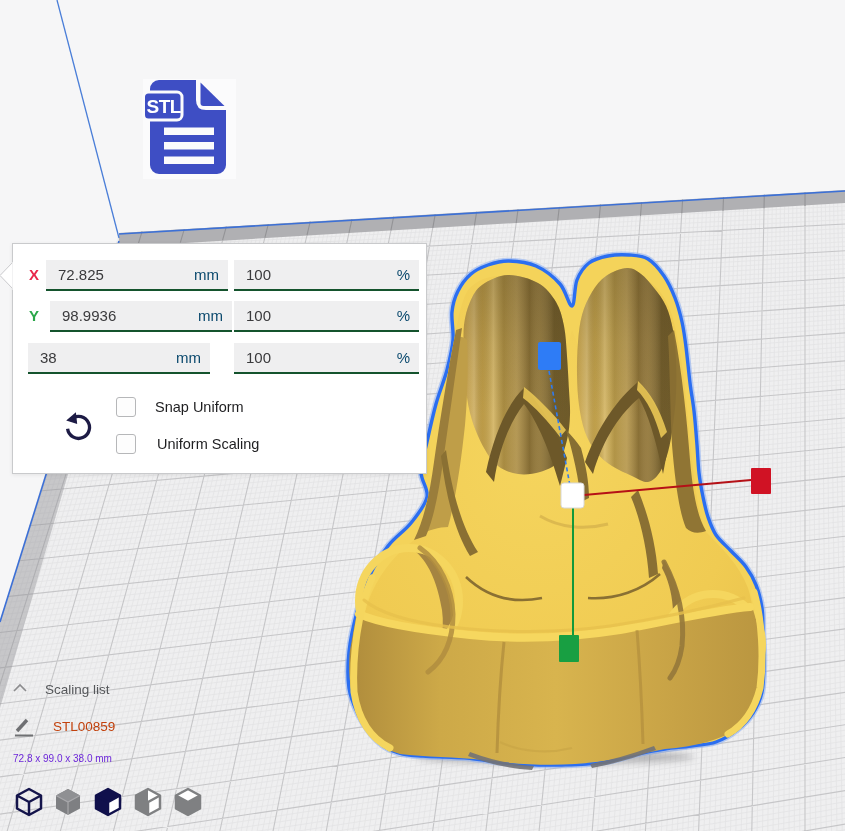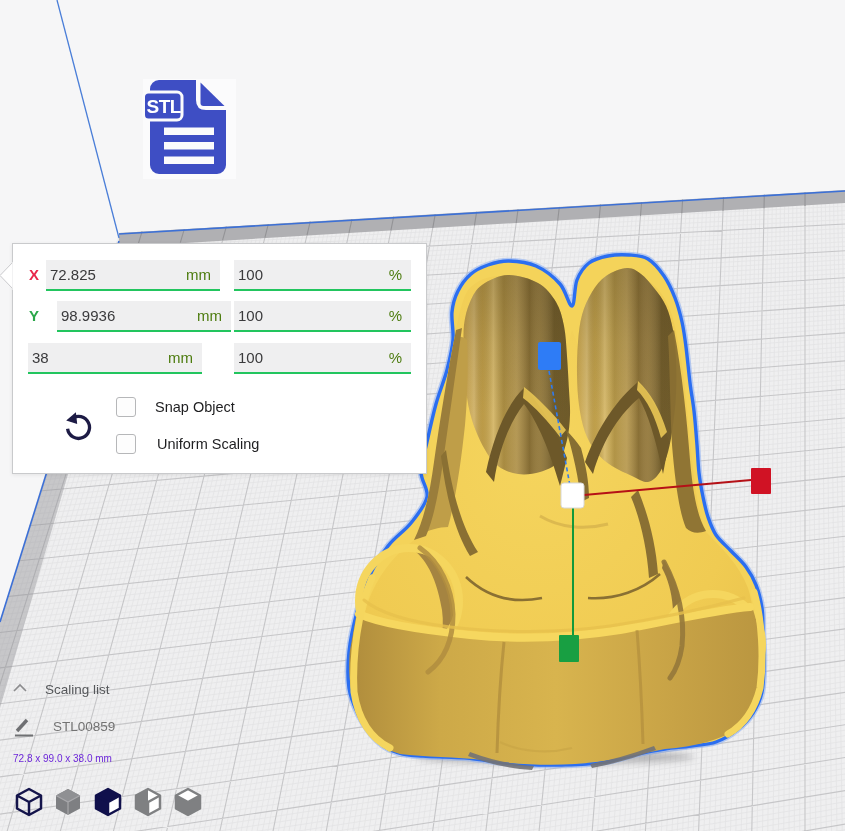--- a/index.html
+++ b/index.html
@@ -1,20 +1,20 @@
 <!DOCTYPE html>
 <html><head><meta charset="utf-8">
 <style>
 html,body{margin:0;padding:0;background:#f6f6f7;overflow:hidden}
 #stage{position:relative;width:845px;height:831px;font-family:"Liberation Sans",sans-serif;background:#f6f6f7}
 #floorclip{position:absolute;inset:0;clip-path:polygon(119px 233px,845px 190px,845px 831px,0px 831px,0px 621px);background:#efeff0}
 .abs{position:absolute}
 #panel{position:absolute;left:12px;top:243px;width:415px;height:231px;background:#ffffff;border:1px solid #c9cacc;box-sizing:border-box;box-shadow:0 1px 4px rgba(0,0,0,0.08)}
-.fld{position:absolute;height:29px;background:#efeff0;border-bottom:2px solid #22c55e;color:#3a3a3c;font-size:15px;line-height:29px;padding-left:4px;box-sizing:content-box}
-.unit{position:absolute;right:9px;top:0;color:#4d7c0f;font-size:15px}
+.fld{position:absolute;height:29px;background:#efeff0;border-bottom:2px solid #14532d;color:#3a3a3c;font-size:15px;line-height:29px;padding-left:12px;box-sizing:content-box}
+.unit{position:absolute;right:9px;top:0;color:#0c4a6e;font-size:15px}
 .axis{position:absolute;width:20px;font-size:15px;font-weight:bold;text-align:center}
 .cb{position:absolute;width:18px;height:18px;background:#fdfdfd;border:1px solid #b6b7b9;border-radius:3px}
 .cbl{position:absolute;font-size:14.5px;color:#1e1e20}
 .txt{position:absolute;color:#55575a}
 </style></head>
 <body>
 <div id="stage">
 <div id="floorclip"><svg id="grid" width="845" height="831" viewBox="0 0 845 831" xmlns="http://www.w3.org/2000/svg">
 <path d="M-5 243.2L850 201.5M-5 248.4L850 205.9M-5 253.6L850 210.4M-5 258.8L850 214.8M-5 264.0L850 219.3M-5 274.3L850 228.2M-5 279.5L850 232.6M-5 284.7L850 237.1M-5 289.9L850 241.5M-5 295.1L850 246.0M-5 305.5L850 254.9M-5 310.8L850 259.4M-5 316.0L850 263.9M-5 321.3L850 268.4M-5 326.6L850 272.9M-5 337.1L850 282.0M-5 342.4L850 286.6M-5 347.7L850 291.1M-5 353.1L850 295.7M-5 358.4L850 300.2M-5 369.1L850 309.4M-5 374.4L850 314.0M-5 379.8L850 318.6M-5 385.2L850 323.2M-5 390.6L850 327.9M-5 401.4L850 337.1M-5 406.8L850 341.8M-5 412.3L850 346.5M-5 417.7L850 351.1M-5 423.2L850 355.8M-5 434.1L850 365.2M-5 439.6L850 369.9M-5 445.1L850 374.6M-5 450.7L850 379.4M-5 456.2L850 384.1M-5 467.2L850 393.6M-5 472.8L850 398.4M-5 478.4L850 403.2M-5 484.0L850 407.9M-5 489.5L850 412.7M-5 500.8L850 422.3M-5 506.4L850 427.2M-5 512.0L850 432.0M-5 517.7L850 436.9M-5 523.3L850 441.7M-5 534.7L850 451.4M-5 540.4L850 456.3M-5 546.1L850 461.2M-5 551.8L850 466.1M-5 557.5L850 471.0M-5 569.0L850 480.9M-5 574.8L850 485.8M-5 580.6L850 490.8M-5 586.3L850 495.7M-5 592.1L850 500.7M-5 603.7L850 510.7M-5 609.6L850 515.7M-5 615.4L850 520.7M-5 621.3L850 525.7M-5 627.1L850 530.7M-5 638.9L850 540.8M-5 644.8L850 545.9M-5 650.7L850 551.0M-5 656.6L850 556.0M-5 662.6L850 561.1M-5 674.5L850 571.3M-5 680.4L850 576.4M-5 686.4L850 581.6M-5 692.4L850 586.7M-5 698.4L850 591.9M-5 710.5L850 602.2M-5 716.5L850 607.4M-5 722.6L850 612.6M-5 728.6L850 617.8M-5 734.7L850 623.0M-5 746.9L850 633.4M-5 753.0L850 638.7M-5 759.2L850 644.0M-5 765.3L850 649.2M-5 771.4L850 654.5M-5 783.8L850 665.1M-5 790.0L850 670.4M-5 796.2L850 675.7M-5 802.4L850 681.0M-5 808.6L850 686.3M-5 821.1L850 697.1M-5 827.4L850 702.4M-5 833.6L850 707.8M-5 839.9L850 713.2M-5 846.2L850 718.6M-5 858.8L850 729.4M-5 865.2L850 734.9M-5 871.5L850 740.3M-5 877.9L850 745.8M-5 884.3L850 751.2M-5 897.1L850 762.2M-5 903.5L850 767.7M-5 909.9L850 773.2M-5 916.3L850 778.8M-5 922.8L850 784.3M-5 935.7L850 795.4M-5 942.2L850 801.0M-5 948.7L850 806.5M-5 955.3L850 812.1M-5 961.8L850 817.7M-5 974.9L850 828.9M-5 981.4L850 834.6M-5 988.0L850 840.2M-5 994.6L850 845.9M-5 1001.2L850 851.5M-5 1014.5L850 862.9M-5 1021.1L850 868.6M-5 1027.8L850 874.3M-5 1034.5L850 880.1M-5 1041.1L850 885.8M-5 1054.5L850 897.3M-5 1061.3L850 903.1M-5 1068.0L850 908.9M-5 1074.8L850 914.6M-5 1081.5L850 920.4M0.7 180L-255.4 836M4.7 180L-250.1 836M8.8 180L-244.8 836M12.8 180L-239.5 836M16.9 180L-234.1 836M20.9 180L-228.8 836M24.9 180L-223.5 836M29.0 180L-218.1 836M33.0 180L-212.8 836M41.1 180L-202.2 836M45.1 180L-196.8 836M49.2 180L-191.5 836M53.2 180L-186.2 836M57.3 180L-180.8 836M61.3 180L-175.5 836M65.4 180L-170.2 836M69.4 180L-164.9 836M73.4 180L-159.5 836M81.5 180L-148.9 836M85.6 180L-143.5 836M89.6 180L-138.2 836M93.6 180L-132.9 836M97.7 180L-127.6 836M101.7 180L-122.2 836M105.8 180L-116.9 836M109.8 180L-111.6 836M113.9 180L-106.2 836M121.9 180L-95.6 836M126.0 180L-90.2 836M130.0 180L-84.9 836M134.1 180L-79.6 836M138.1 180L-74.3 836M142.1 180L-68.9 836M146.2 180L-63.6 836M150.2 180L-58.3 836M154.3 180L-52.9 836M162.4 180L-42.3 836M166.4 180L-37.0 836M170.4 180L-31.6 836M174.5 180L-26.3 836M178.5 180L-21.0 836M182.6 180L-15.6 836M186.6 180L-10.3 836M190.7 180L-5.0 836M194.7 180L0.3 836M202.8 180L11.0 836M206.8 180L16.3 836M210.9 180L21.7 836M214.9 180L27.0 836M218.9 180L32.3 836M223.0 180L37.6 836M227.0 180L43.0 836M231.1 180L48.3 836M235.1 180L53.6 836M243.2 180L64.3 836M247.2 180L69.6 836M251.3 180L74.9 836M255.3 180L80.3 836M259.4 180L85.6 836M263.4 180L90.9 836M267.4 180L96.3 836M271.5 180L101.6 836M275.5 180L106.9 836M283.6 180L117.6 836M287.7 180L122.9 836M291.7 180L128.2 836M295.7 180L133.6 836M299.8 180L138.9 836M303.8 180L144.2 836M307.9 180L149.6 836M311.9 180L154.9 836M315.9 180L160.2 836M324.0 180L170.9 836M328.1 180L176.2 836M332.1 180L181.5 836M336.2 180L186.9 836M340.2 180L192.2 836M344.2 180L197.5 836M348.3 180L202.8 836M352.3 180L208.2 836M356.4 180L213.5 836M364.4 180L224.2 836M368.5 180L229.5 836M372.5 180L234.8 836M376.6 180L240.1 836M380.6 180L245.5 836M384.7 180L250.8 836M388.7 180L256.1 836M392.7 180L261.5 836M396.8 180L266.8 836M404.9 180L277.4 836M408.9 180L282.8 836M412.9 180L288.1 836M417.0 180L293.4 836M421.0 180L298.8 836M425.1 180L304.1 836M429.1 180L309.4 836M433.2 180L314.7 836M437.2 180L320.1 836M445.3 180L330.7 836M449.3 180L336.1 836M453.4 180L341.4 836M457.4 180L346.7 836M461.4 180L352.0 836M465.5 180L357.4 836M469.5 180L362.7 836M473.6 180L368.0 836M477.6 180L373.4 836M485.7 180L384.0 836M489.7 180L389.3 836M493.8 180L394.7 836M497.8 180L400.0 836M501.9 180L405.3 836M505.9 180L410.7 836M510.0 180L416.0 836M514.0 180L421.3 836M518.0 180L426.7 836M526.1 180L437.3 836M530.2 180L442.6 836M534.2 180L448.0 836M538.2 180L453.3 836M542.3 180L458.6 836M546.3 180L464.0 836M550.4 180L469.3 836M554.4 180L474.6 836M558.5 180L479.9 836M566.5 180L490.6 836M570.6 180L495.9 836M574.6 180L501.3 836M578.7 180L506.6 836M582.7 180L511.9 836M586.7 180L517.2 836M590.8 180L522.6 836M594.8 180L527.9 836M598.9 180L533.2 836M607.0 180L543.9 836M611.0 180L549.2 836M615.0 180L554.5 836M619.1 180L559.9 836M623.1 180L565.2 836M627.2 180L570.5 836M631.2 180L575.9 836M635.2 180L581.2 836M639.3 180L586.5 836M647.4 180L597.2 836M651.4 180L602.5 836M655.5 180L607.8 836M659.5 180L613.2 836M663.5 180L618.5 836M667.6 180L623.8 836M671.6 180L629.1 836M675.7 180L634.5 836M679.7 180L639.8 836M687.8 180L650.5 836M691.8 180L655.8 836M695.9 180L661.1 836M699.9 180L666.4 836M704.0 180L671.8 836M708.0 180L677.1 836M712.0 180L682.4 836M716.1 180L687.8 836M720.1 180L693.1 836M728.2 180L703.8 836M732.2 180L709.1 836M736.3 180L714.4 836M740.3 180L719.7 836M744.4 180L725.1 836M748.4 180L730.4 836M752.5 180L735.7 836M756.5 180L741.1 836M760.5 180L746.4 836M768.6 180L757.0 836M772.7 180L762.4 836M776.7 180L767.7 836M780.7 180L773.0 836M784.8 180L778.4 836M788.8 180L783.7 836M792.9 180L789.0 836M796.9 180L794.3 836M801.0 180L799.7 836M809.0 180L810.3 836M813.1 180L815.7 836M817.1 180L821.0 836M821.2 180L826.3 836M825.2 180L831.6 836M829.3 180L837.0 836M833.3 180L842.3 836M837.3 180L847.6 836M841.4 180L853.0 836M849.5 180L863.6 836M853.5 180L868.9 836M857.5 180L874.3 836M861.6 180L879.6 836M865.6 180L884.9 836M869.7 180L890.3 836M873.7 180L895.6 836M877.8 180L900.9 836M881.8 180L906.2 836" stroke="#e3e3e4" stroke-width="0.8" fill="none"></path>
 <path d="M-5 238.0L850 197.0M-5 269.2L850 223.7M-5 300.3L850 250.4M-5 331.8L850 277.4M-5 363.7L850 304.8M-5 396.0L850 332.5M-5 428.6L850 360.5M-5 461.7L850 388.8M-5 495.1L850 417.5M-5 529.0L850 446.5M-5 563.2L850 475.9M-5 597.9L850 505.6M-5 633.0L850 535.7M-5 668.5L850 566.2M-5 704.4L850 597.0M-5 740.8L850 628.2M-5 777.6L850 659.7M-5 814.8L850 691.7M-5 852.5L850 724.0M-5 890.6L850 756.7M-5 929.2L850 789.8M-5 968.3L850 823.3M-5 1007.8L850 857.2M-5 1047.8L850 891.5M-5 1088.3L850 926.2M-3.4 180L-260.8 836M37.1 180L-207.5 836M77.5 180L-154.2 836M117.9 180L-100.9 836M158.3 180L-47.6 836M198.7 180L5.7 836M239.2 180L59.0 836M279.6 180L112.2 836M320.0 180L165.5 836M360.4 180L218.8 836M400.8 180L272.1 836M441.2 180L325.4 836M481.7 180L378.7 836M522.1 180L432.0 836M562.5 180L485.3 836M602.9 180L538.6 836M643.3 180L591.8 836M683.7 180L645.1 836M724.2 180L698.4 836M764.6 180L751.7 836M805.0 180L805.0 836M845.4 180L858.3 836M885.8 180L911.6 836" stroke="#c6c6c8" stroke-width="1.1" fill="none"></path>
@@ -157,44 +157,44 @@
 
 <div id="panel">
 <svg class="abs" style="left:-14px;top:18px" width="15" height="30" viewBox="0 0 15 30">
         <polygon points="14,0 1,13.5 14,27" fill="#ffffff" stroke="#c9cacc" stroke-width="1"></polygon>
         <rect x="13.5" y="0" width="2" height="28" fill="#ffffff"></rect>
       </svg>
 <div class="axis" style="left:11px;top:22px;color:#e8274b">X</div>
 <div class="axis" style="left:11px;top:63px;color:#2ba74a">Y</div>
 <div class="axis" style="left:11px;top:105px;color:#2e6be8">Z</div>
 <div class="fld" style="left:33px;top:16px;width:170px">72.825<span class="unit">mm</span></div>
-<div class="fld" style="left:44px;top:57px;width:170px">98.9936<span class="unit">mm</span></div>
+<div class="fld" style="left:37px;top:57px;width:170px">98.9936<span class="unit">mm</span></div>
 <div class="fld" style="left:15px;top:99px;width:170px">38<span class="unit">mm</span></div>
 <div class="fld" style="left:221px;top:16px;width:173px">100<span class="unit">%</span></div>
 <div class="fld" style="left:221px;top:57px;width:173px">100<span class="unit">%</span></div>
 <div class="fld" style="left:221px;top:99px;width:173px">100<span class="unit">%</span></div>
 <svg class="abs" style="left:48px;top:166px" width="36" height="36" viewBox="0 0 36 36">
 <path d="M 6.6 18.8 A 11 11 0 1 0 8.8 10.7" fill="none" stroke="#1d1b45" stroke-width="3.3"></path>
 <polygon points="5.2,10.6 14.9,2.2 16.2,13.9" fill="#1d1b45"></polygon>
 </svg>
 <div class="cb" style="left:103px;top:153px"></div>
-<div class="cbl" style="left:142px;top:155px">Snap Object</div>
+<div class="cbl" style="left:142px;top:155px">Snap Uniform</div>
 <div class="cb" style="left:103px;top:190px"></div>
 <div class="cbl" style="left:144px;top:192px">Uniform Scaling</div>
 </div>
 
 <svg class="abs" style="left:12px;top:682px" width="20" height="12" viewBox="0 0 20 12">
       <polyline points="2,9 8,3 14,9" fill="none" stroke="#8c8c8e" stroke-width="1.6"></polyline>
     </svg>
 <div class="txt" style="left:45px;top:682px;font-size:13.5px">Scaling list</div>
 <svg class="abs" style="left:14px;top:716px" width="22" height="22" viewBox="0 0 22 22">
       <line x1="3" y1="15" x2="13" y2="4" stroke="#6f7073" stroke-width="3.4"></line>
       <line x1="1" y1="19.5" x2="19" y2="19.5" stroke="#6f7073" stroke-width="2"></line>
     </svg>
-<div class="txt" style="left:53px;top:719px;font-size:13.5px;color:#737373">STL00859</div>
+<div class="txt" style="left:53px;top:719px;font-size:13.5px;color:#c2410c">STL00859</div>
 <div class="txt" style="left:13px;top:753px;font-size:10px;color:#6d28d9">72.8 x 99.0 x 38.0 mm</div>
 
 <svg class="abs" style="left:14px;top:787px" width="200" height="32" viewBox="0 0 200 32">
 <g transform="translate(3,2)">
  <path d="M12 0 L24 6.5 L24 19.5 L12 26 L0 19.5 L0 6.5 Z M0 6.5 L12 13 L24 6.5 M12 13 L12 26" fill="none" stroke="#14144b" stroke-width="2.5" stroke-linejoin="round"></path>
 </g>
 <g transform="translate(42,2)">
  <path d="M12 0 L24 6.5 L24 19.5 L12 26 L0 19.5 L0 6.5 Z" fill="#7e7f82"></path>
  <path d="M12 0 L24 6.5 L12 13 L0 6.5 Z" fill="#8f9093"></path>
  <path d="M0 6.5 L12 13 L24 6.5 M12 13 L12 26" fill="none" stroke="#a8a8ab" stroke-width="1.2"></path>

